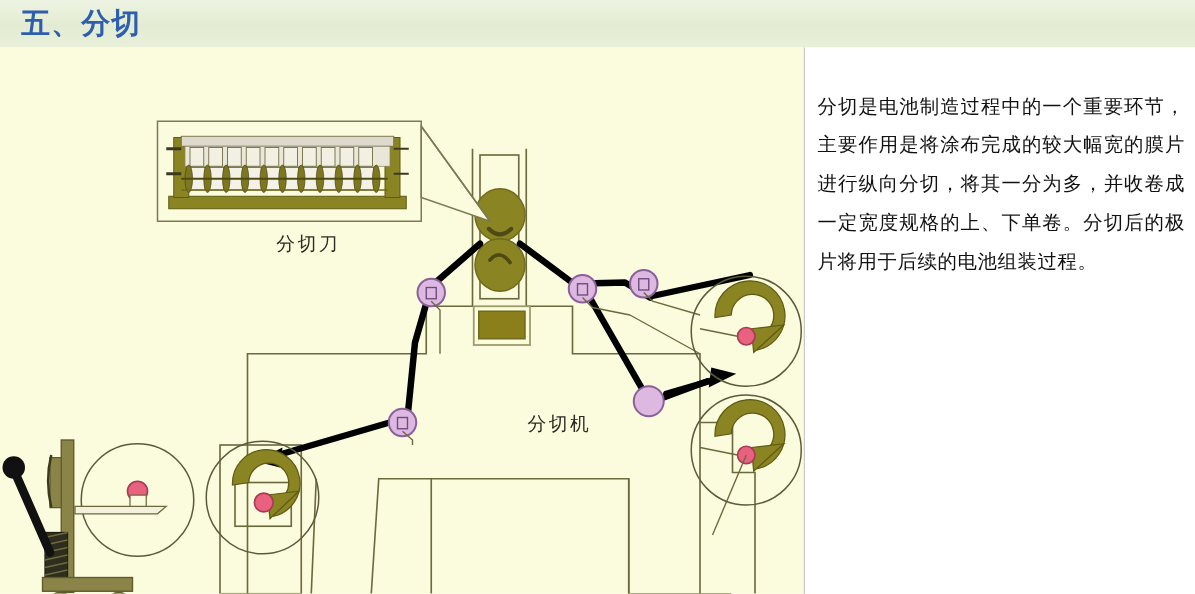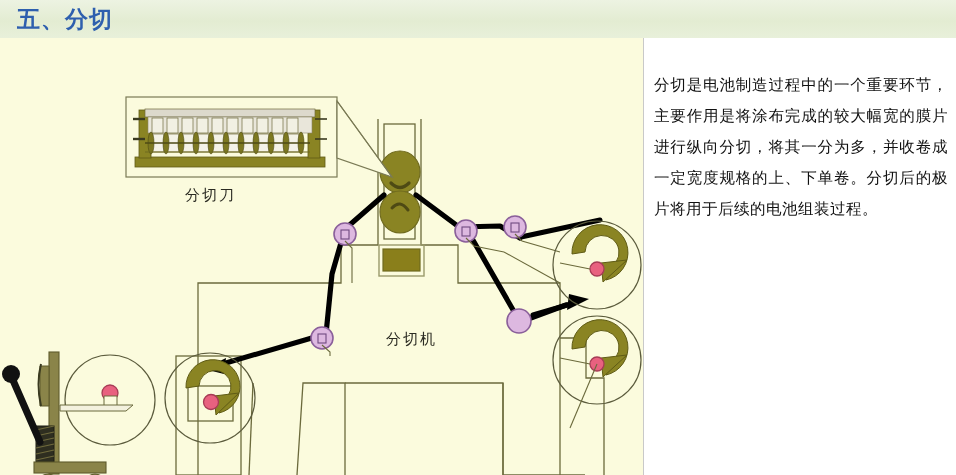--- a/index.html
+++ b/index.html
@@ -37,21 +37,21 @@
   .body-text{
     position:absolute;left:10px;top:16px;width:294px;
     font-size:15.5px;line-height:31px;color:#111111;
     text-align:justify;letter-spacing:.5px;
     font-family:"DejaVu Sans","Liberation Sans",sans-serif;
   }
 
   
   .dlabel{
     position:absolute;color:#2b2b22;font-size:15px;letter-spacing:2px;
-    font-family:"DejaVu Sans","Liberation Sans",sans-serif;white-space:nowrap;
+    font-family:"DejaVu Sans","Liberation Sans",sans-serif;white-space:nowrap;margin-left:36px;
   }
   #label-knife{left:185px;top:148px;}
   #label-machine{left:386px;top:292px;text-align:right;}
 
   svg.layer{position:absolute;left:0;top:0;width:643px;height:437px;}
 </style>
 </head>
 <body>
 
 <div id="page">

